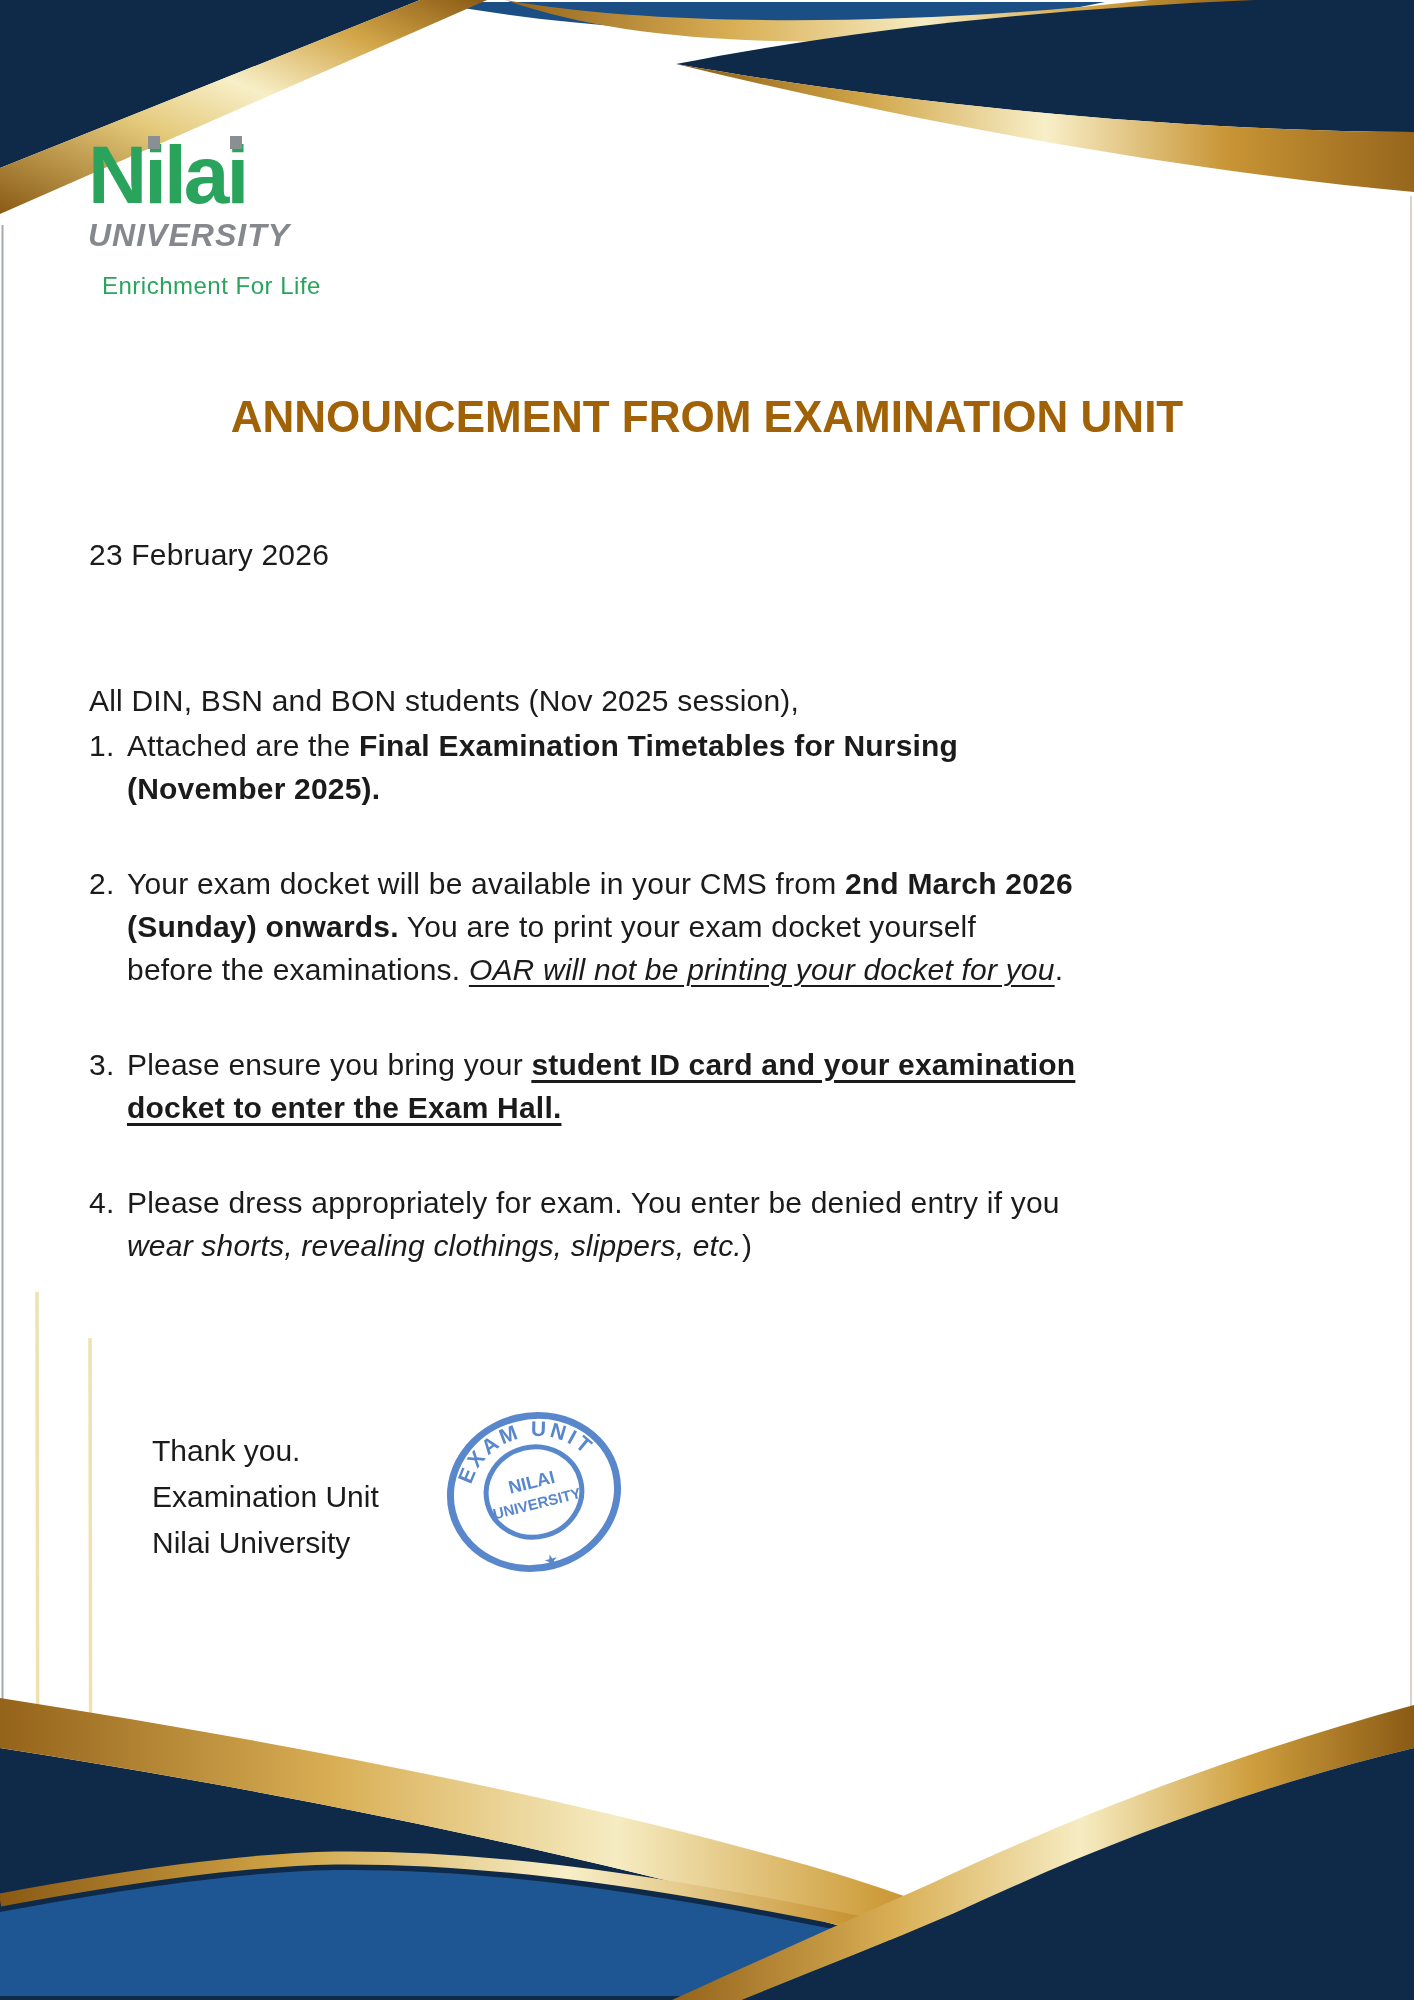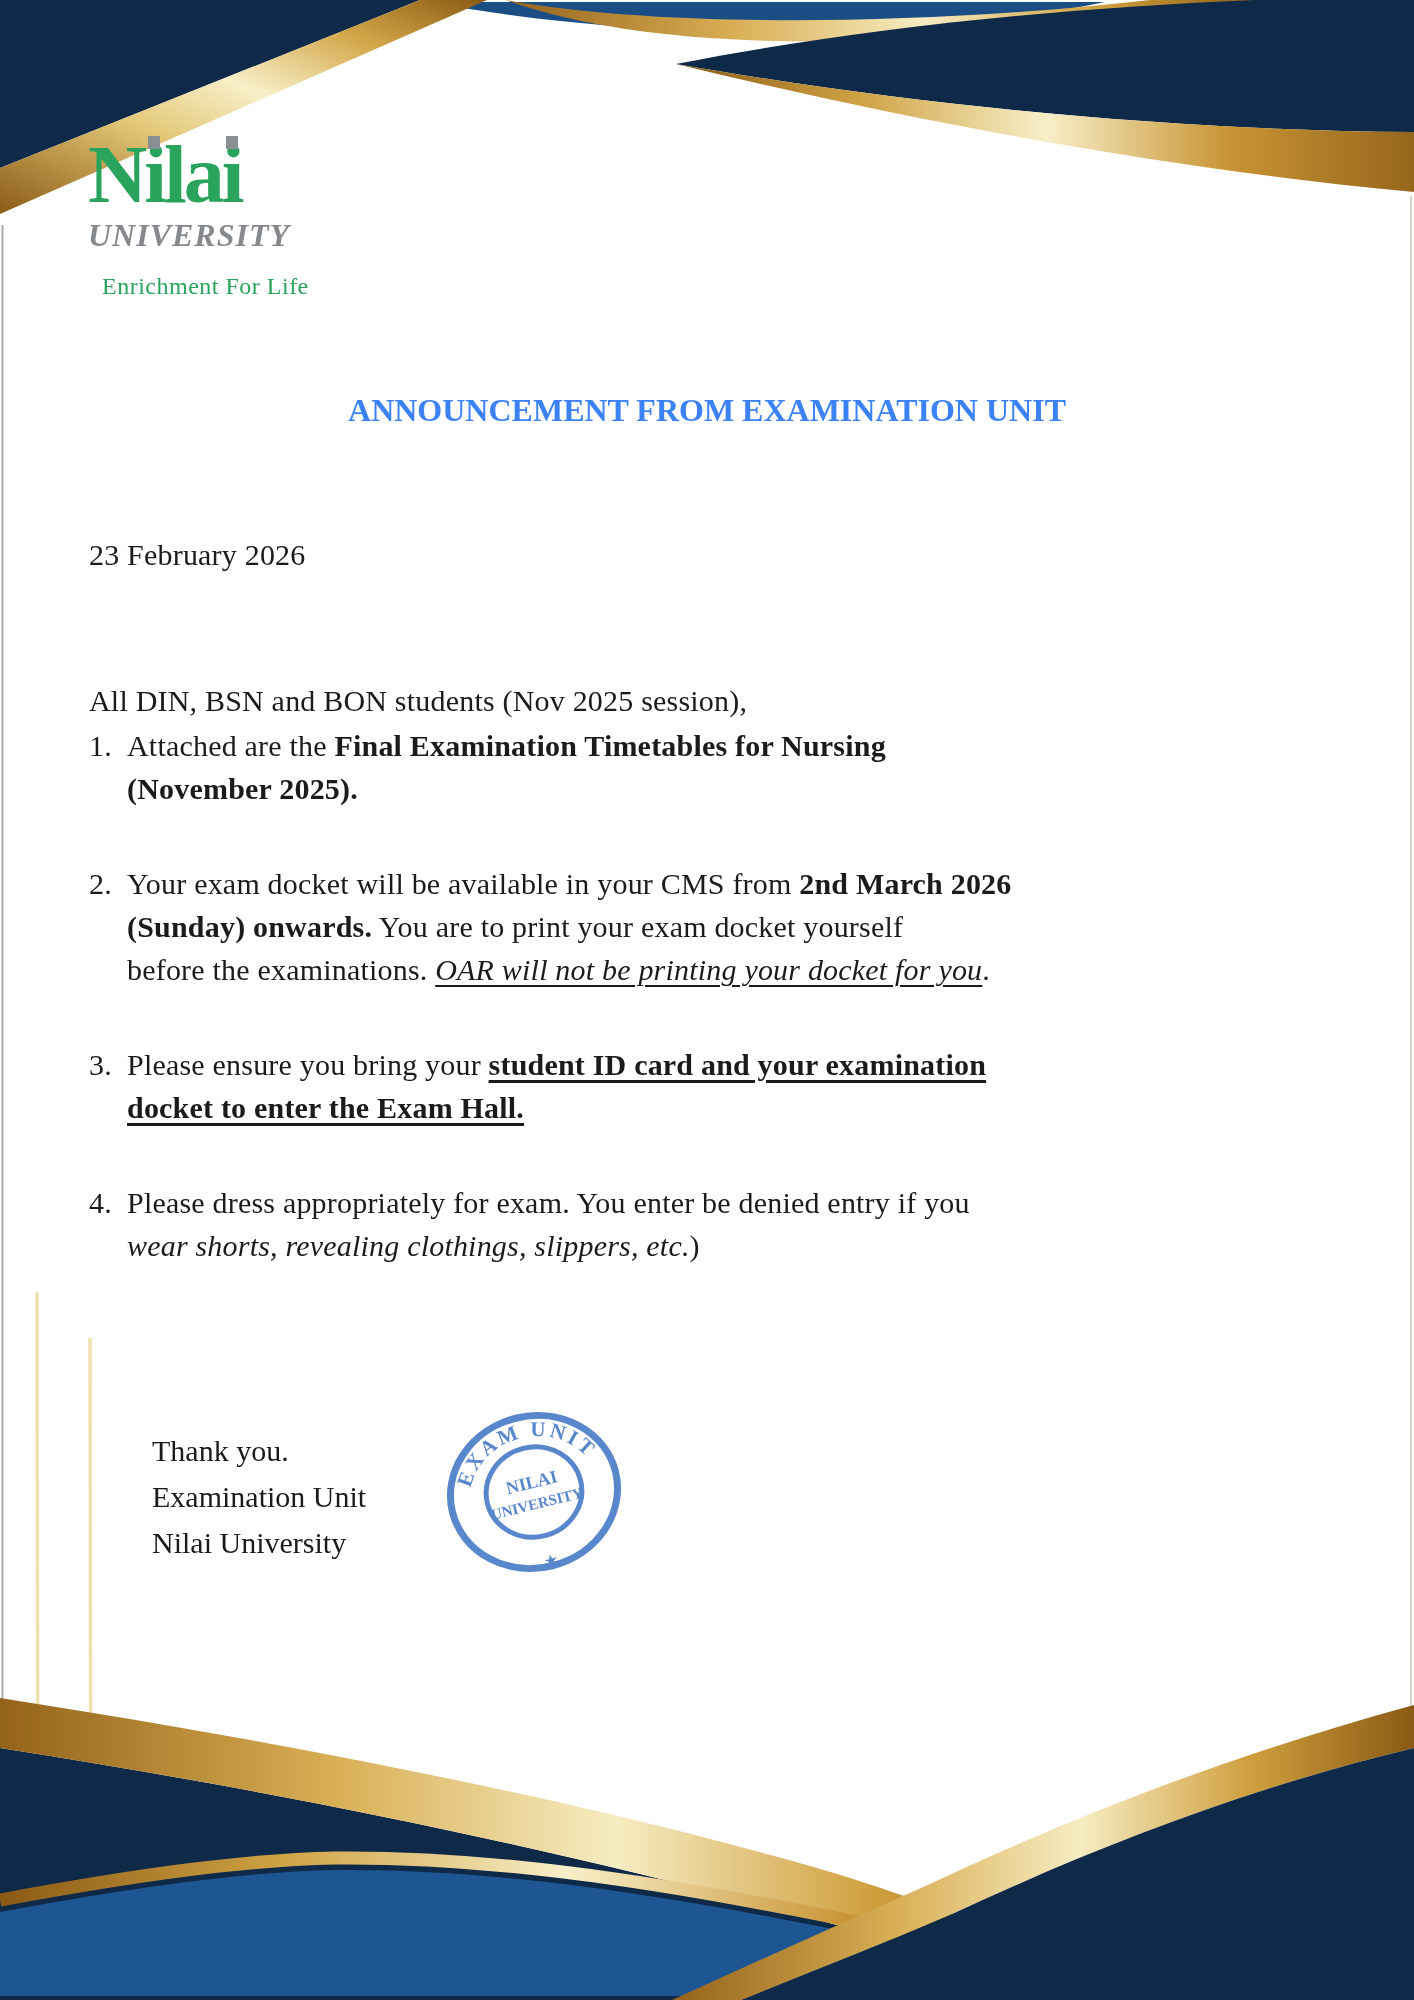--- a/index.html
+++ b/index.html
@@ -1,31 +1,31 @@
 <!DOCTYPE html>
 <html><head>
 <meta charset="utf-8">
 <style>
   html,body{margin:0;padding:0;background:#666;}
   .page{position:relative;width:1414px;height:2000px;background:#ffffff;overflow:hidden;
-        font-family:Liberation Serif, serif;color:#1b1b1b;margin:0 auto;}
+        font-family:Liberation Sans, sans-serif;color:#1b1b1b;margin:0 auto;}
   .decor{position:absolute;inset:0;width:100%;height:100%;pointer-events:none;}
 
   
   .logo{position:absolute;left:88px;top:138px;}
   .logo-name{font-size:82px;line-height:74px;font-weight:bold;color:#2aa45c;letter-spacing:-3px;}
   .logo-name .gdot{position:relative;}
   .logo-name .gdot::after{content:"";position:absolute;top:7px;left:50%;transform:translateX(-50%);
         width:12px;height:13px;background:#8a8f93;}
   .logo-univ{font-size:32px;line-height:38px;font-weight:bold;font-style:italic;color:#85888c;letter-spacing:1px;margin-top:4px;}
   .logo-tag{font-size:24px;line-height:30px;color:#2aa45c;letter-spacing:.5px;margin-top:17px;padding-left:14px;}
 
   
   .title{position:absolute;left:0;top:392px;width:100%;text-align:center;
-         font-size:32px;font-weight:bold;color:#3b82f6;letter-spacing:0;}
+         font-size:44px;font-weight:bold;color:#a16207;letter-spacing:0;}
   .date{position:absolute;left:89px;top:538px;font-size:30px;letter-spacing:.2px;}
   .salutation{position:absolute;left:89px;top:641px;font-size:30px;letter-spacing:.2px;margin-top:43px;}
   .list{position:absolute;left:89px;top:724px;width:1262px;}
   .item{display:flex;margin-bottom:52px;font-size:30px;line-height:43px;letter-spacing:.2px;}
   .item .num{flex:0 0 38px;}
   .item .itxt{flex:1;}
   .b{font-weight:bold;}
   .i{font-style:italic;}
   .u{text-decoration:underline;text-underline-offset:5px;text-decoration-thickness:2px;}
   .b.u{text-decoration-thickness:3px;}

